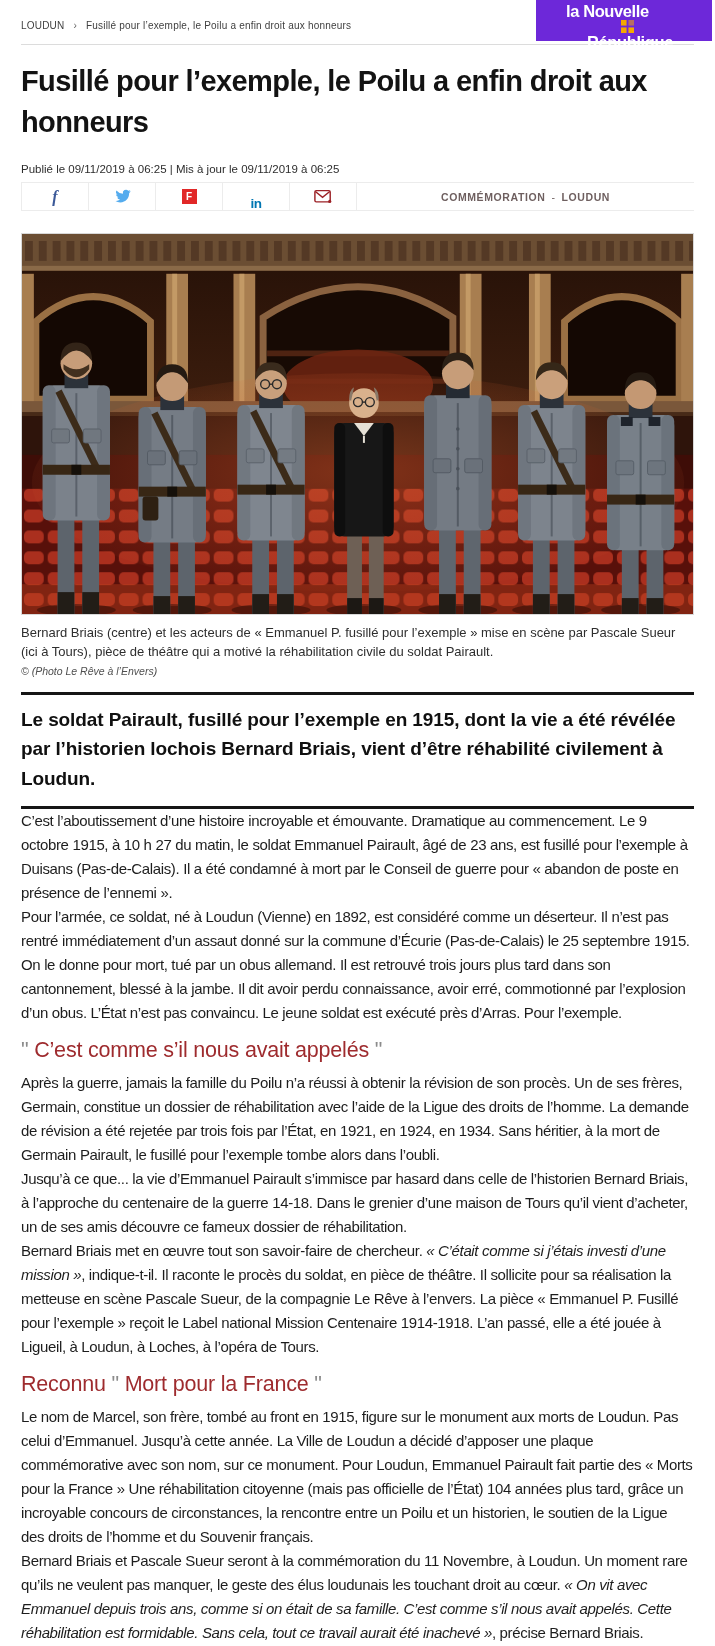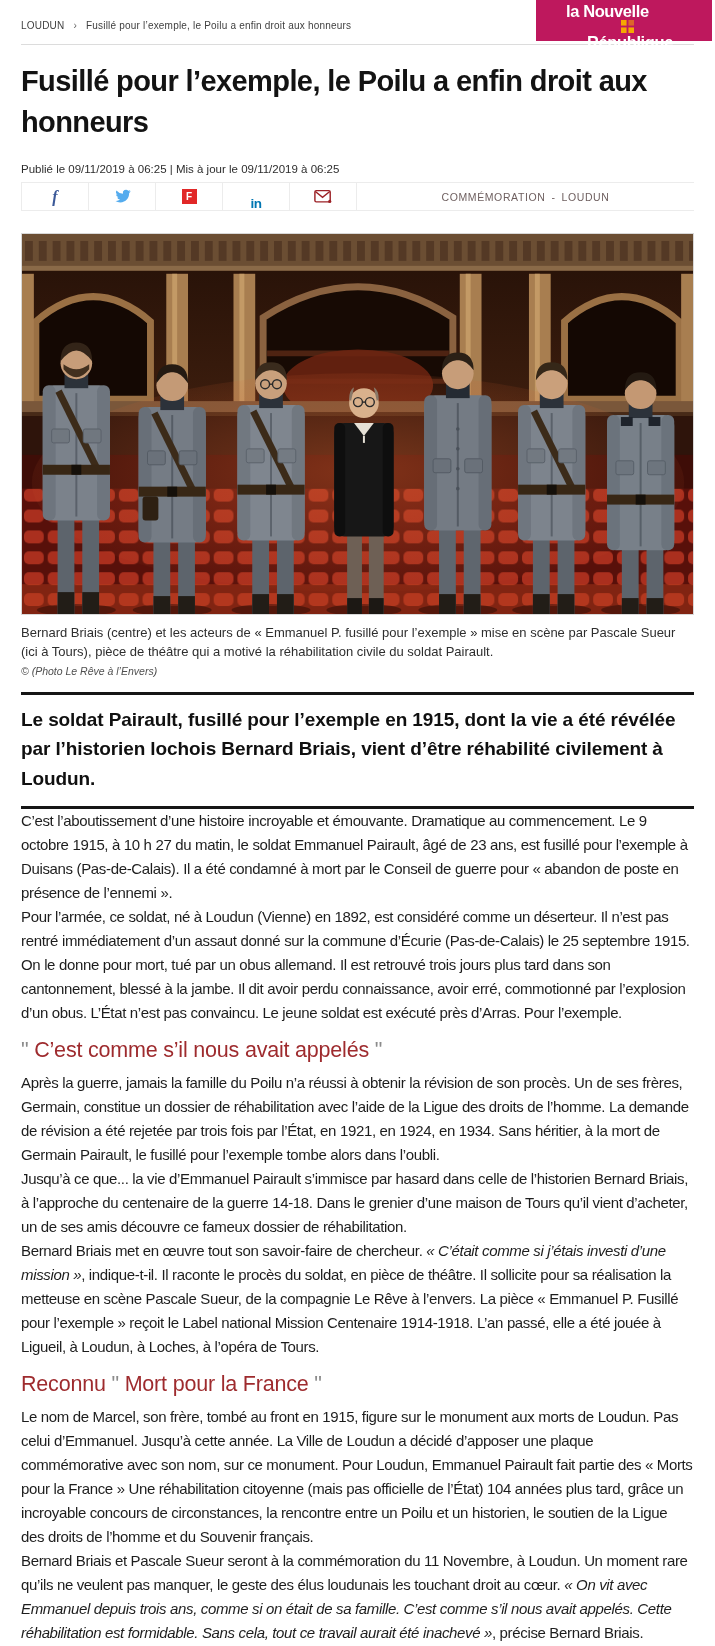--- a/index.html
+++ b/index.html
@@ -15,21 +15,21 @@
   .breadcrumb {
     padding:20px 0 13px; border-bottom:1px solid #dcdcdc;
     font-size:10px; color:#3f3f3f; letter-spacing:.2px; white-space:nowrap;
   }
   .breadcrumb a { color:#3f3f3f; text-decoration:none; cursor:pointer; }
   .bc-sep { margin:0 9px; color:#666; }
 
   
   .logo {
     position:absolute; top:0; right:3px; width:176px; height:41px;
-    background:#be185d; color:#fff; font-weight:700; cursor:pointer;
+    background:#6d28d9; color:#fff; font-weight:700; cursor:pointer;
     padding-top:2px;
   }
   .logo-line { display:flex; align-items:center; height:18px;
     font-size:16.5px; letter-spacing:-0.4px; line-height:18px; }
   .logo-line.l1 { padding-left:30px; }
   .logo-line.l2 { padding-left:12px;flex-direction:column; }
   .logo-mark { margin-right:5px; display:inline-block; line-height:0; }
 
   
   h1 {
@@ -47,21 +47,21 @@
     width:67px; border-left:1px solid #ececec; display:flex;
     align-items:center; justify-content:center; cursor:pointer;
   }
   .fb-glyph { font-family:"Liberation Serif", serif; font-style:italic; font-weight:700; font-size:16px; color:#3b5998; }
   .li-glyph { font-weight:700; font-size:13.5px; letter-spacing:-0.5px; color:#0076b2;margin-top:13px; }
   .flip-box { width:15px; height:15px; background:#e12828; color:#fff; display:flex; align-items:center; justify-content:center; font-size:10px; font-weight:700; }
   .tags-cell {
     flex:1; border-left:1px solid #ececec; display:flex; align-items:center;
     justify-content:center; gap:6px; font-size:10.5px; color:#6e5f5f; letter-spacing:.6px;
   }
-  .tags-cell a { color:#6e5f5f; text-decoration:none; cursor:pointer; }
+  .tags-cell a { color:#6e5f5f; text-decoration:none; cursor:pointer;font-weight:bold; }
 
   
   figure.photo { margin:22px 0 0; padding:0; width:673px; height:382px; border:1px solid #d8d8d8; }
   figure.photo svg { display:block; }
   .caption { margin-top:9px; font-size:13px; line-height:1.45; color:#2e2e2e; }
   .credit { margin-top:3px; font-size:10.5px; font-style:italic; color:#4f4f4f; }
 
   
   .lead {
     margin-top:15px; border-top:3px solid #151515; border-bottom:3px solid #151515;

